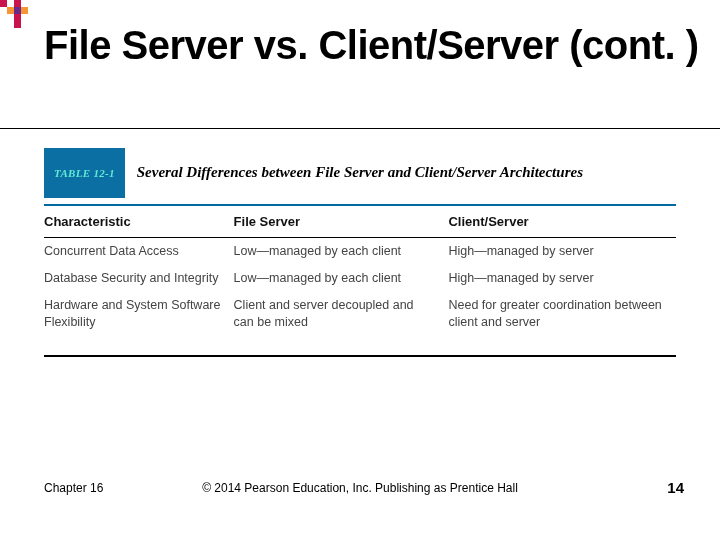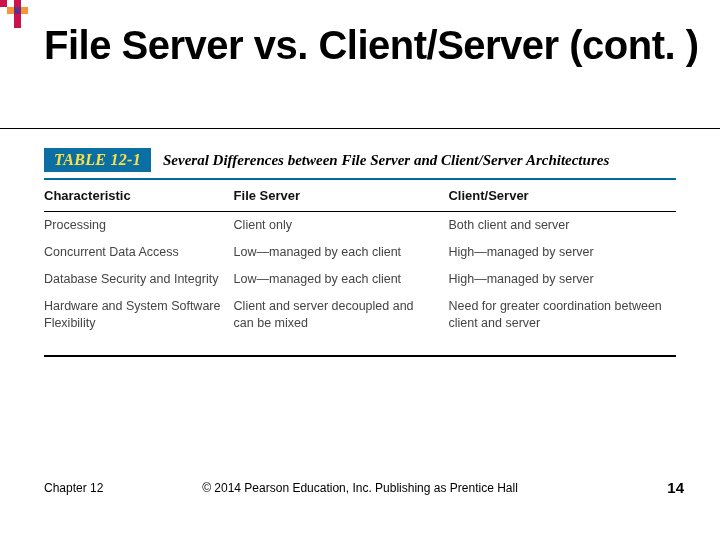--- a/index.html
+++ b/index.html
@@ -4,21 +4,21 @@
 <style>
   * { box-sizing: border-box; margin: 0; padding: 0; }
   html, body { width: 720px; height: 540px; background: #fff; font-family: Arial, Helvetica, sans-serif; }
   .slide { position: relative; width: 720px; height: 516px; }
   .logo { position: absolute; top: 0; left: 0; }
   .logo svg { display: block; }
   .title { position: absolute; top: 22px; left: 44px; font-size: 40px; line-height: 1.15; color: #000; letter-spacing: -0.5px; }
   .title-rule { position: absolute; top: 128px; left: 0; width: 720px; border: 0; border-top: 1px solid #000; }
   .table-wrap { position: absolute; top: 148px; left: 44px; width: 632px; }
   .tbl-head { display: flex; align-items: baseline; gap: 12px; margin-bottom: 6px; }
-  .tbl-label { background: #0b6fa4; color: #fde047; font-size: 16px; padding: 3px 10px; font-family: Georgia, 'Times New Roman', serif; font-style: italic; font-weight: bold; letter-spacing: 0.3px; }
+  .tbl-label { background: #0b6fa4; color: #5eead4; font-size: 11px; padding: 19px 10px; font-family: Georgia, 'Times New Roman', serif; font-style: italic; font-weight: bold; letter-spacing: 0.3px; }
   .tbl-caption { font-family: Georgia, 'Times New Roman', serif; font-style: italic; font-weight: bold; font-size: 15px; color: #000; }
   table { width: 100%; border-collapse: collapse; }
   thead th { text-align: left; font-family: Helvetica, Arial, sans-serif; font-weight: bold; font-size: 13px; color: #111; padding: 8px 4px 8px 0; border-top: 2px solid #0369a1; border-bottom: 1px solid #000; }
   tbody td { vertical-align: top; font-family: Helvetica, Arial, sans-serif; font-size: 12.5px; color: #444; padding: 5px 12px 5px 0; line-height: 1.35; }
   tbody tr:last-child td { padding-bottom: 24px; }
   tbody { border-bottom: 2px solid #000; }
   col.c1 { width: 30%; }
   col.c2 { width: 34%; }
   col.c3 { width: 36%; }
   .footer { position: absolute; left: 0; bottom: 20px; width: 720px; display: flex; align-items: center; }
@@ -59,42 +59,37 @@
         </colgroup>
       <thead>
         <tr>
           <th>Characteristic</th>
           <th>File Server</th>
           <th>Client/Server</th>
         </tr>
       </thead>
       <tbody>
         <tr>
-          <td>Processing</td>
-          <td>Client only</td>
-          <td>Both client and server</td>
-        </tr>
-        <tr>
           <td>Concurrent Data Access</td>
           <td>Low—managed by each client</td>
           <td>High—managed by server</td>
         </tr>
         <tr>
           <td>Database Security and Integrity</td>
           <td>Low—managed by each client</td>
           <td>High—managed by server</td>
         </tr>
         <tr>
           <td>Hardware and System Software Flexibility</td>
           <td>Client and server decoupled and can be mixed</td>
           <td>Need for greater coordination between client and server</td>
         </tr>
       </tbody>
     </table>
   </div>
 
   <div class="footer">
-    <span class="chapter">Chapter 12</span>
+    <span class="chapter">Chapter 16</span>
     <span class="copyright">© 2014 Pearson Education, Inc. Publishing as Prentice Hall</span>
     <span class="pagenum">14</span>
   </div>
 
 </div>
 
 </body></html>

